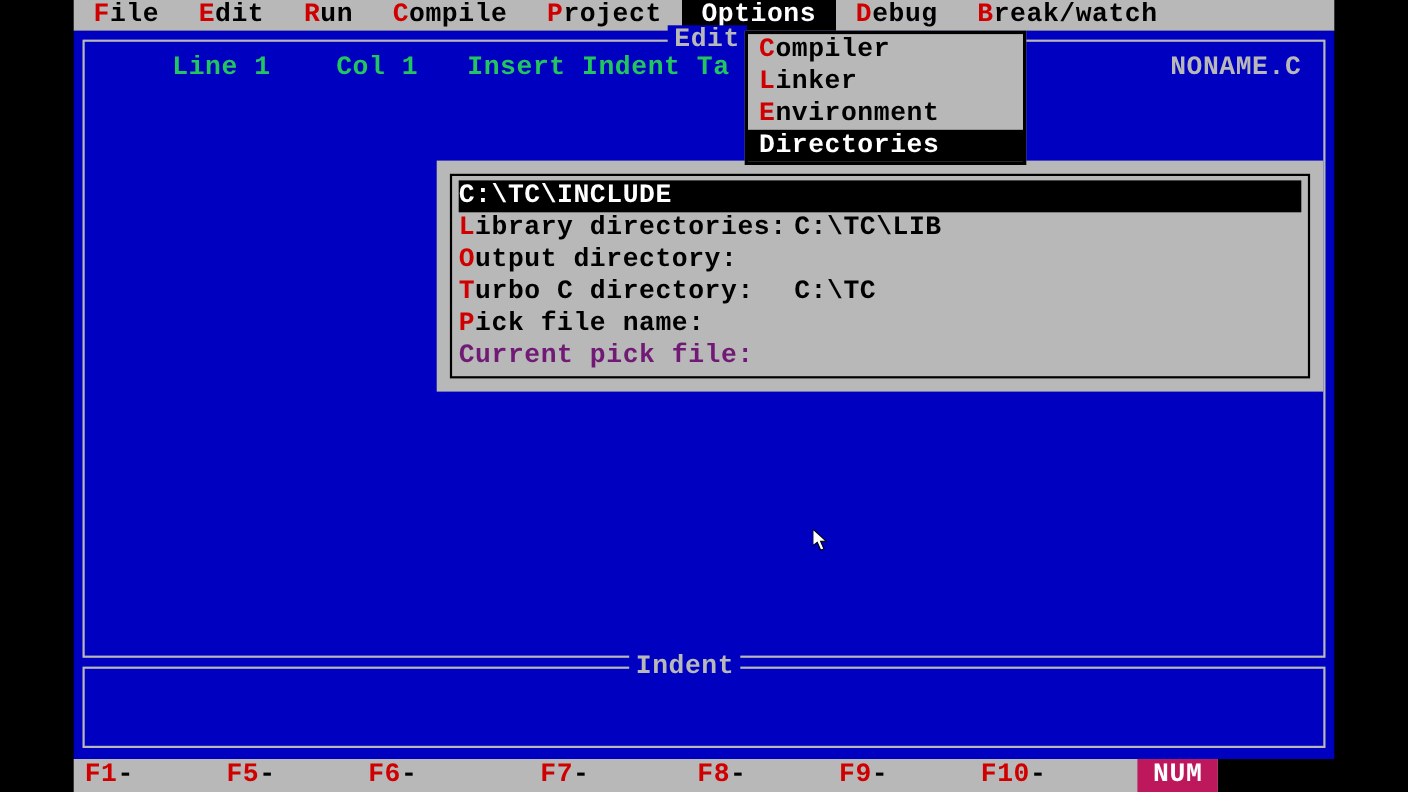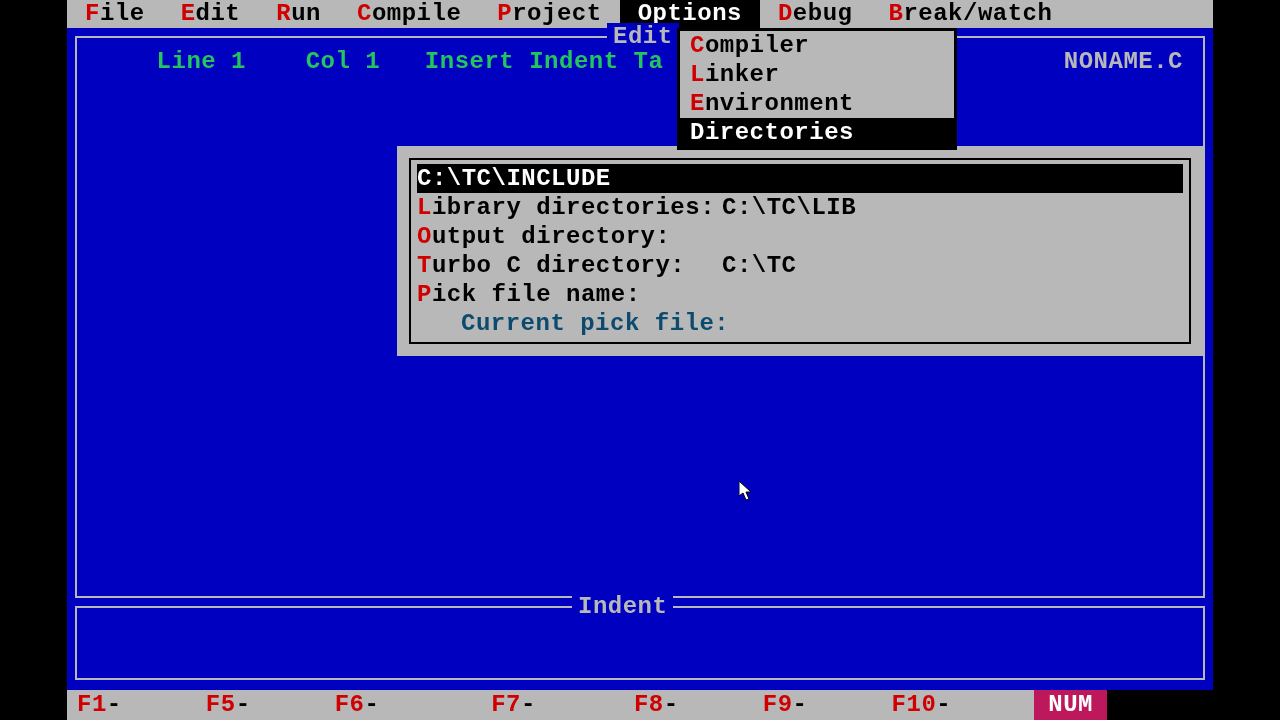--- a/index.html
+++ b/index.html
@@ -77,21 +77,21 @@
   .filename {
     position:absolute;
     right:20px; top:10px;
     color:#b8b8b8;
   }
 
   
   .submenu {
     position:absolute;
     left:610px; top:28px;
-    width:280px;
+    width:256px;
     background:#b8b8b8;
     border:3px solid #000;
     z-index:3;
   }
   .subitem {
     height:29px; line-height:29px;
     padding:0 10px;
     color:#000;
   }
   .subitem.selected { background:#000; color:#fff; }
@@ -108,21 +108,21 @@
   .dialog-inner {
     border:2px solid #000;
     padding:4px 6px;
   }
   .dlgrow {
     display:flex;
     height:29px; line-height:29px;
     color:#000;
   }
   .dlgrow.selected { background:#000; color:#fff; }
-  .dlgrow.disabled { color:#0c4a6e;margin-left:44px; }
+  .dlgrow.disabled { color:#701a75; }
   .dlglabel { width:305px; white-space:nowrap; }
   .dlgval   { flex:1; white-space:nowrap; }
 
   
   .fnbar {
     position:absolute;
     left:0; top:690px;
     width:1040px; height:30px;
     background:#b8b8b8;
     display:flex;

